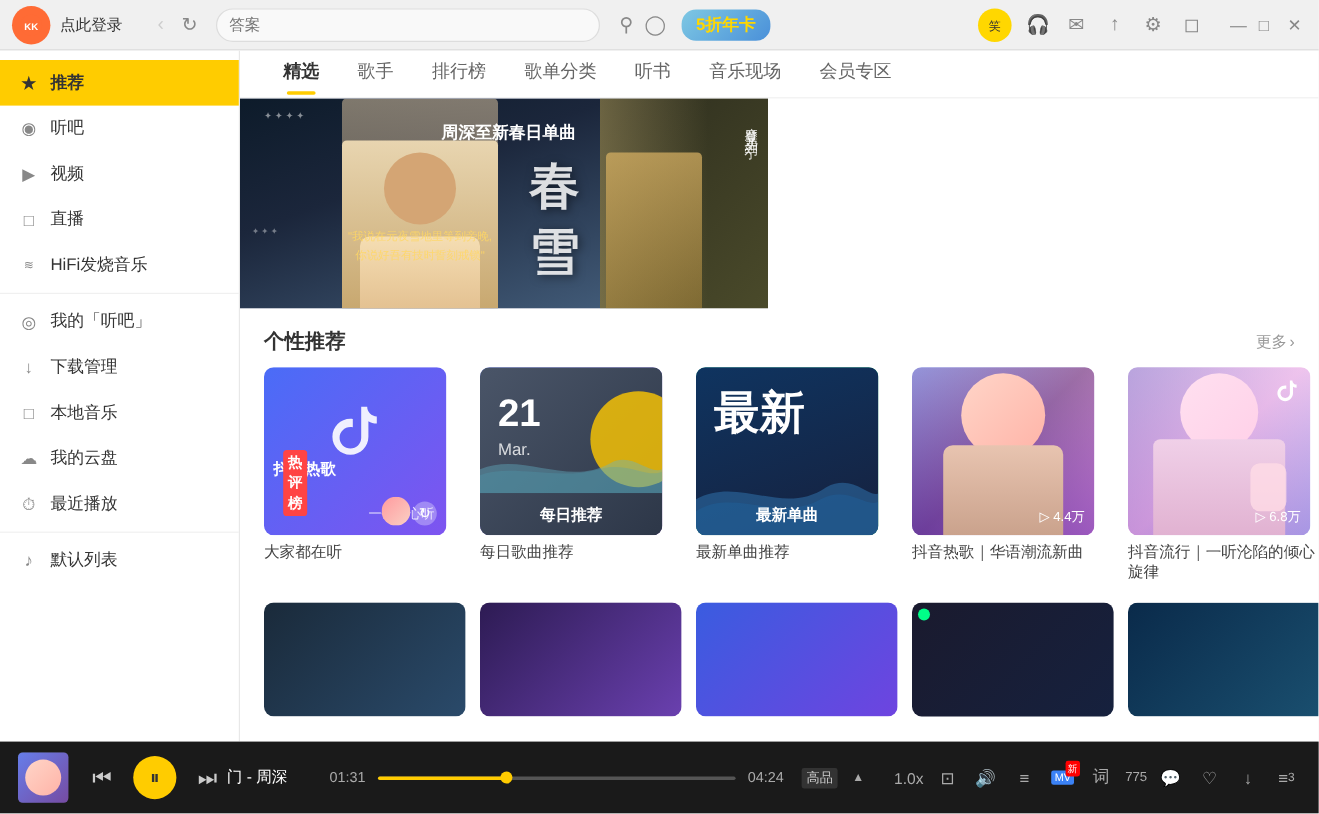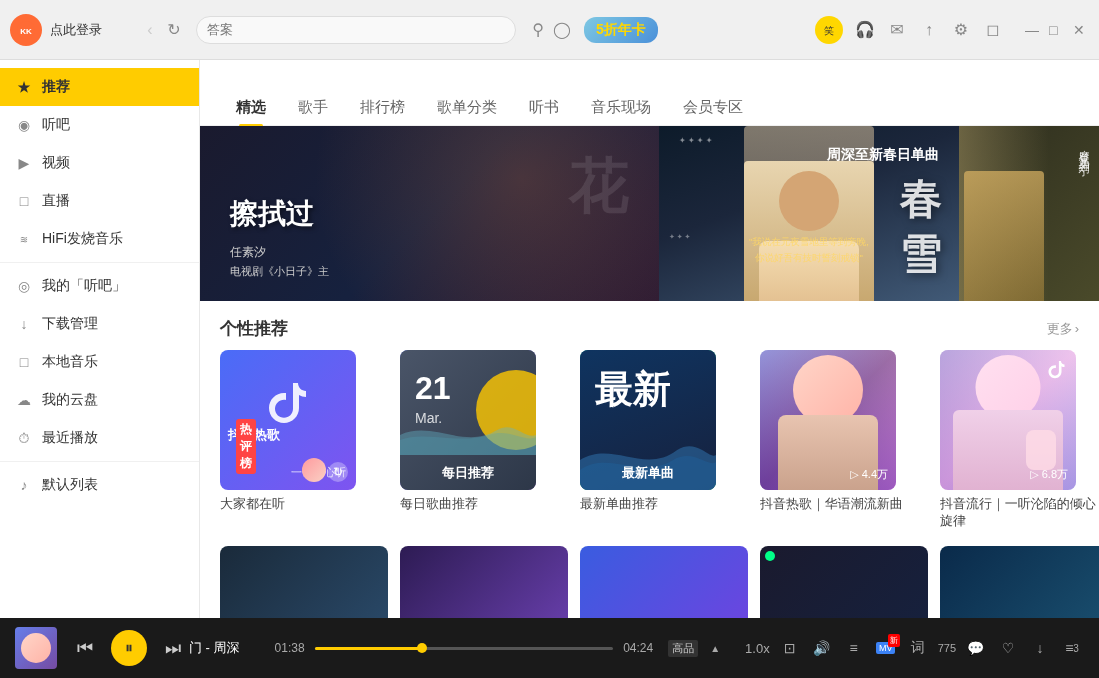--- a/index.html
+++ b/index.html
@@ -1,30 +1,30 @@
 <!DOCTYPE html>
 <html><head>
   <meta charset="utf-8">
   <style>
     * { margin: 0; padding: 0; box-sizing: border-box; }
     body { font-family: 'Microsoft YaHei', Arial, sans-serif; background: #f5f5f5; width: 1099px; height: 678px; overflow: hidden; display: flex; flex-direction: column; }
 
     
     .app-container { display: flex; flex-direction: column; height: 678px; }
-    .title-bar { height: 60px; background: #f0f0f0; display: flex; align-items: center; padding: 0 10px; border-bottom: 1px solid #ddd; flex-shrink: 0; }
+    .title-bar { height: 42px; background: #f0f0f0; display: flex; align-items: center; padding: 0 10px; border-bottom: 1px solid #ddd; flex-shrink: 0; }
     .main-area { display: flex; flex: 1; overflow: hidden; }
     .sidebar { width: 200px; background: #fff; border-right: 1px solid #e8e8e8; display: flex; flex-direction: column; flex-shrink: 0; padding-top: 8px; }
     .content-area { flex: 1; display: flex; flex-direction: column; overflow: hidden; background: #fff; }
-    .nav-tabs { height: 66px; display: flex; align-items: flex-end; padding: 0 20px; border-bottom: 1px solid #f0f0f0; flex-shrink: 0; }
+    .nav-tabs { height: 40px; display: flex; align-items: flex-start; padding: 0 20px; border-bottom: 1px solid #f0f0f0; flex-shrink: 0; }
     .main-content { flex: 1; overflow-y: auto; padding: 0; }
     .bottom-player { height: 60px; background: #1a1a1a; display: flex; align-items: center; padding: 0 15px; flex-shrink: 0; }
 
     
     .title-bar-logo { width: 32px; height: 32px; background: #ff6b35; border-radius: 50%; display: flex; align-items: center; justify-content: center; color: white; font-weight: bold; font-size: 12px; margin-right: 8px; }
-    .title-bar-login { font-size: 13px; color: #333; margin-right: 36px; cursor: pointer; }
+    .title-bar-login { font-size: 13px; color: #333; margin-right: 20px; cursor: pointer; }
     .nav-btn { width: 24px; height: 24px; border: none; background: none; cursor: pointer; color: #888; font-size: 16px; display: flex; align-items: center; justify-content: center; }
     .nav-btn:disabled { color: #ccc; cursor: default; }
     .search-bar { flex: 1; max-width: 320px; height: 28px; border: 1px solid #ddd; border-radius: 14px; padding: 0 10px; font-size: 13px; outline: none; background: #f9f9f9; margin: 0 10px; }
     .title-bar-center { display: flex; align-items: center; flex: 1; justify-content: flex-start; }
     .promo-badge { background: linear-gradient(135deg, #7ec8e3, #4a90d9); border-radius: 12px; padding: 4px 12px; color: white; font-size: 12px; font-weight: bold; margin-left: 10px; }
     .promo-badge span { color: #ffd700; font-size: 14px; font-weight: bold; }
     .title-bar-right { display: flex; align-items: center; gap: 12px; margin-left: auto; }
     .title-icon { color: #888; font-size: 16px; cursor: pointer; width: 20px; height: 20px; display: flex; align-items: center; justify-content: center; }
     .vip-icon { width: 28px; height: 28px; background: #ffd700; border-radius: 50%; display: flex; align-items: center; justify-content: center; font-size: 12px; }
     .window-controls { display: flex; gap: 8px; margin-left: 10px; }
@@ -56,21 +56,21 @@
     .banner-right { width: 140px; background: linear-gradient(135deg, #3a3a2a, #4a4a3a); display: flex; flex-direction: column; justify-content: center; align-items: flex-end; padding: 10px; overflow: hidden; position: relative; }
 
     
     .section-header { display: flex; align-items: center; justify-content: space-between; padding: 16px 20px 10px; }
     .section-title { font-size: 17px; font-weight: bold; color: #333; }
     .section-more { font-size: 13px; color: #999; cursor: pointer; display: flex; align-items: center; gap: 2px; }
 
     
     .cards-grid { display: flex; gap: 12px; padding: 0 20px 16px; overflow-x: hidden; }
     .card { flex: 0 0 168px; cursor: pointer; }
-    .card-img { width: 136px; height: 140px; border-radius: 8px; overflow: hidden; position: relative; }
+    .card-img { width: 152px; height: 140px; border-radius: 8px; overflow: hidden; position: relative; }
     .card-badge { position: absolute; bottom: 8px; left: 8px; background: #ff4444; color: white; padding: 2px 8px; border-radius: 4px; font-size: 13px; font-weight: bold; }
     .card-play-count { position: absolute; bottom: 8px; right: 8px; color: white; font-size: 11px; display: flex; align-items: center; gap: 3px; }
     .card-title { font-size: 13px; color: #444; margin-top: 6px; line-height: 1.3; }
 
     
     .card-1-bg { background: linear-gradient(135deg, #4a6cf7, #7e54f0); width: 100%; height: 100%; display: flex; flex-direction: column; align-items: center; justify-content: flex-end; padding-bottom: 35px; position: relative; }
     .card-2-bg { background: linear-gradient(135deg, #667eea, #764ba2); width: 100%; height: 100%; position: relative; overflow: hidden; }
     .card-3-bg { background: linear-gradient(135deg, #11998e, #38ef7d); width: 100%; height: 100%; display: flex; align-items: center; justify-content: center; position: relative; }
 
     
@@ -213,29 +213,20 @@
         <a class="nav-tab">听书</a>
         <a class="nav-tab">音乐现场</a>
         <a class="nav-tab">会员专区</a>
       </div>
 
       <div class="main-content scrollbar-hidden">
 
         <div class="banner-container">
           <div class="banner-main">
 
-            <div class="banner-left">
-              <div style="position:absolute;top:0;left:0;right:0;bottom:0;background:linear-gradient(135deg,#1a1a2e 0%,#16213e 50%,#2d1b33 100%);"></div>
-              <div style="position:absolute;top:0;left:0;right:0;bottom:0;background:radial-gradient(circle at 70% 30%, rgba(180,100,60,0.3), transparent 60%);"></div>
-              <div class="banner-left-text">擦拭过</div>
-              <div class="banner-left-sub">任素汐</div>
-              <div class="banner-left-sub2">电视剧《小日子》主</div>
-
-              <div style="position:absolute;top:20px;right:30px;color:rgba(255,255,255,0.1);font-size:60px;font-weight:bold;">花</div>
-            </div>
 
             <div class="banner-center">
 
               <div style="position:absolute;top:0;left:0;right:0;bottom:0;background:linear-gradient(160deg,#0d1b2a 0%,#1b263b 40%,#415a77 100%);"></div>
 
               <div style="position:absolute;top:10px;left:20px;color:rgba(255,255,255,0.5);font-size:8px;">✦ ✦ ✦ ✦</div>
               <div style="position:absolute;bottom:60px;left:10px;color:rgba(255,255,255,0.4);font-size:7px;">✦ ✦ ✦</div>
 
               <div style="position:absolute;left:50%;top:0;transform:translateX(-50%);width:130px;height:175px;background:linear-gradient(to bottom,rgba(200,180,150,0.6) 0%,rgba(150,120,80,0.4) 100%);border-radius:4px;display:flex;align-items:flex-end;justify-content:center;">
                 <div style="width:100%;height:80%;background:linear-gradient(to bottom,#e8d5b0,#c8a870);border-radius:4px 4px 0 0;position:relative;">
@@ -413,21 +404,21 @@
       <button class="player-btn">⏮</button>
       <button class="player-btn play">⏸</button>
       <button class="player-btn">⏭</button>
     </div>
 
     <div class="player-info">
       <span class="player-song">门 - 周深</span>
     </div>
 
     <div class="player-progress">
-      <span class="player-time">01:38</span>
+      <span class="player-time">01:31</span>
       <div class="progress-bar">
         <div class="progress-fill" style="width: 36%;">
           <div class="progress-dot"></div>
         </div>
       </div>
       <span class="player-time">04:24</span>
       <span class="quality-badge">高品</span>
       <span style="color:#aaa;font-size:10px;margin-left:2px;">▲</span>
     </div>
 

